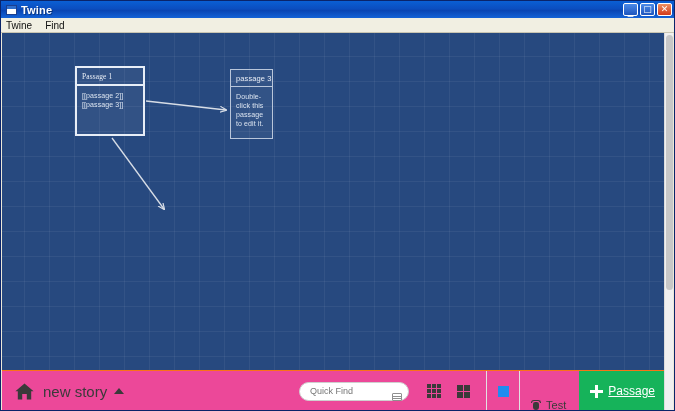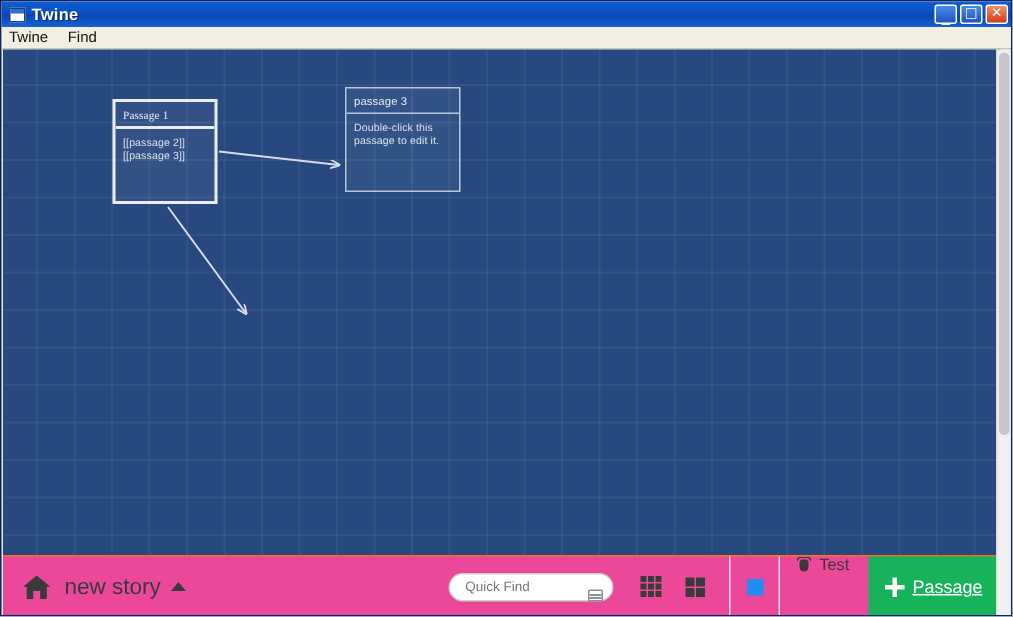--- a/index.html
+++ b/index.html
@@ -253,21 +253,21 @@
     border-right: 1px solid #e2e2e2;
     cursor: pointer;
     box-sizing: border-box;
   }
   #zoom-square {
     width: 11px; height: 11px;
     background: #1e8cf0;
   }
   .bar-action {
     display: flex;
-    align-items: flex-start;
+    align-items: flex-end;
     gap: 5px;
     padding: 0 11px;
     height: 100%;
     font-size: 11px;
     color: #3a3a3a;
     cursor: pointer;
     white-space: nowrap;
   }
   #bug-icon {
     width: 10px; height: 11px;
@@ -381,21 +381,21 @@
       <line x1="144" y1="68" x2="224" y2="77" stroke="#d7dde6" stroke-width="1.3" marker-end="url(#arrowhead)"></line>
       <line x1="110" y1="105" x2="162" y2="176" stroke="#d7dde6" stroke-width="1.3" marker-end="url(#arrowhead)"></line>
     </svg>
 
     <div class="passage selected" style="left:73px; top:33px; width:70px; height:70px;">
       <div class="passage-title">Passage 1</div>
       <div class="passage-excerpt">[[passage 2]]
 [[passage 3]]</div>
     </div>
 
-    <div class="passage" style="left:228px; top:25px; width:77px; height:70px;">
+    <div class="passage" style="left:228px; top:36px; width:43px; height:70px;">
       <div class="passage-title">passage 3</div>
       <div class="passage-excerpt">Double-click this
 passage to edit it.</div>
     </div>
 
   </div>
 
   <div id="bottom-bar">
 
     <div id="story-home">

